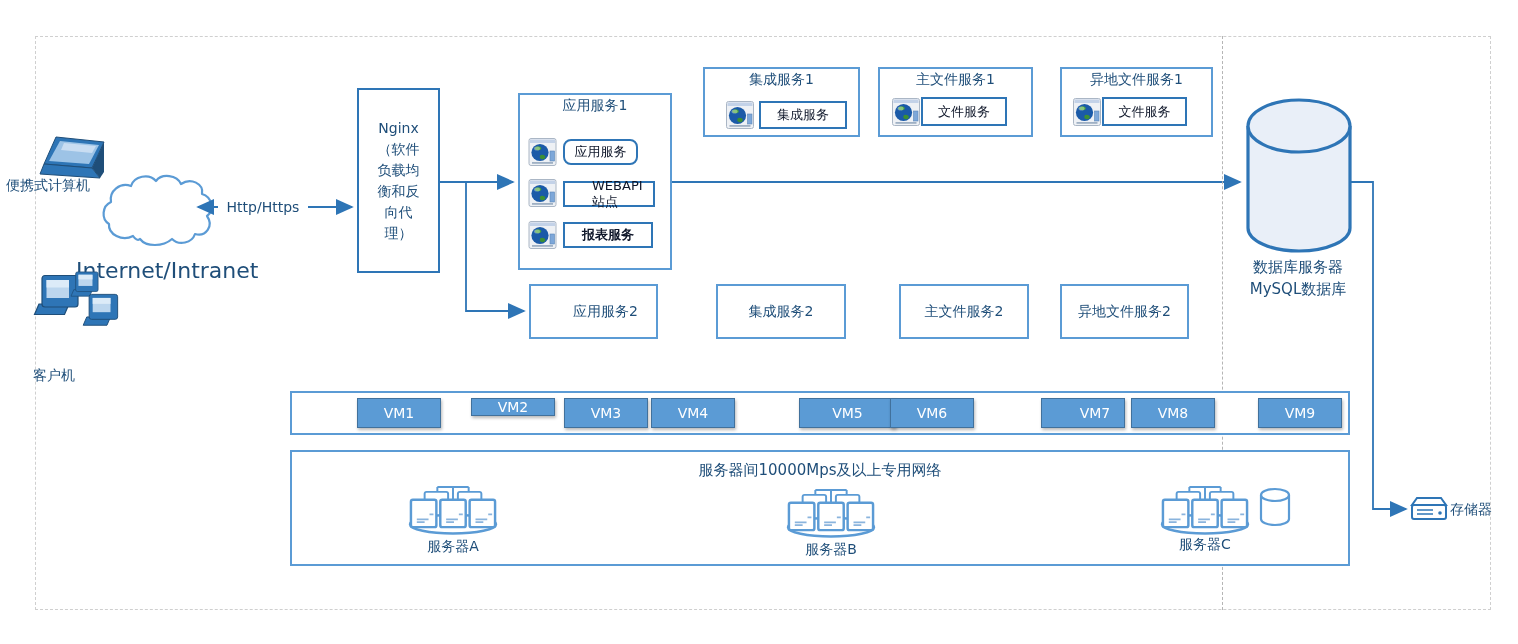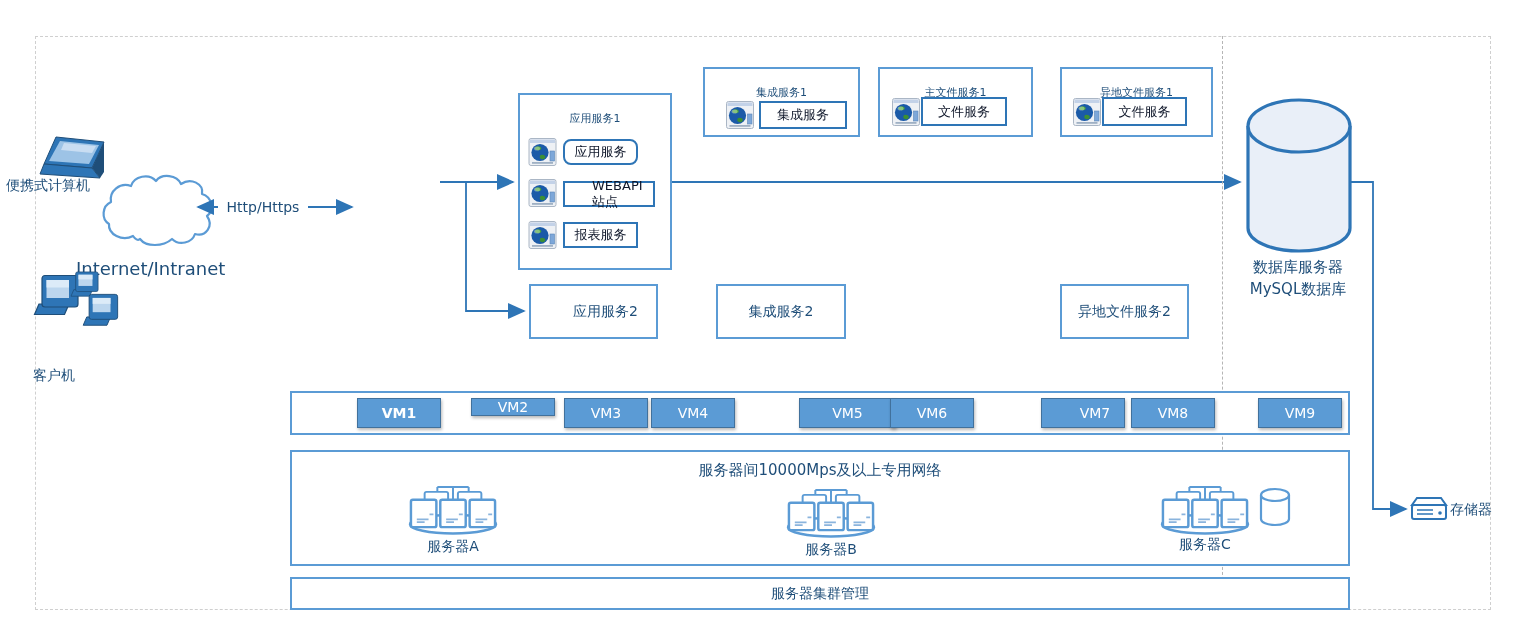--- a/index.html
+++ b/index.html
@@ -6,21 +6,21 @@
   #canvas{
     position:relative;width:1518px;height:644px;background:#ffffff;overflow:hidden;
     font-family:"DejaVu Sans","Liberation Sans",sans-serif;color:#1f4e79;
   }
   .abs{position:absolute;box-sizing:border-box;}
   
   .frame{border:1px dashed #cfcfcf;}
   .vdivider{border-left:1px dashed #b5b5b5;width:0;}
   
   .svcbox{border:2px solid #5b9bd5;background:#ffffff;}
-  .svcbox .title{display:block;text-align:center;font-size:11px;padding-top:16px;}
+  .svcbox .title{display:block;text-align:center;font-size:14px;padding-top:2px;}
   .center-label{display:flex;align-items:center;justify-content:center;text-align:center;font-size:14px;}
   
   .chip{border:2px solid #2e75b6;background:#fff;display:flex;align-items:center;justify-content:center;font-size:13px;color:#0f172a;}
   
   .nginx{border:2px solid #2e75b6;background:#fff;display:flex;align-items:center;justify-content:center;
          text-align:center;font-size:14px;line-height:21px;white-space:pre-line;}
   
   .vmrow{border:2px solid #5b9bd5;background:#fff;}
   .vm{background:#5b9bd5;border:1px solid #41719c;color:#ffffff;font-size:14px;
       display:flex;align-items:center;justify-content:center;box-shadow:1px 2px 3px rgba(0,0,0,.28);}
@@ -121,54 +121,60 @@
 
   
   <div class="abs frame" style="left:35px;top:36px;width:1456px;height:574px;"></div>
   <div class="abs vdivider" style="left:1222px;top:36px;height:574px;"></div>
 
   
   <svg class="abs" style="left:38px;top:136px;" width="76" height="48">
       <use href="#sym-laptop"></use>
     </svg>
   <div class="abs lbl" style="left:6px;top:177px;">便携式计算机</div>
-  <div class="abs lbl" style="left:76px;top:258px;font-size:18px;">Internet/Intranet</div>
+  <div class="abs lbl" style="left:76px;top:258px;font-size:22px;">Internet/Intranet</div>
   <g></g>
   <svg class="abs" style="left:33px;top:274px;" width="48" height="45">
       <use href="#sym-monitor"></use>
     </svg>
   <svg class="abs" style="left:70px;top:271px;" width="30" height="28">
       <use href="#sym-monitor"></use>
     </svg>
   <svg class="abs" style="left:82px;top:293px;" width="38" height="36">
       <use href="#sym-monitor"></use>
     </svg>
   <div class="abs lbl" style="left:33px;top:319px;margin-top:48px;">客户机</div>
 
   
   <div class="abs httplabel" style="left:218px;top:197px;width:90px;">Http/Https</div>
 
   
+  <div class="abs nginx" style="left:357px;top:88px;width:83px;height:185px;">Nginx
+（软件
+负载均
+衡和反
+向代
+理）</div>
 
   
   <div class="abs svcbox" style="left:518px;top:93px;width:154px;height:177px;border-width:2px;">
     <span class="title">应用服务1</span>
   </div>
   <svg class="abs" style="left:528px;top:138px;" width="29" height="28">
       <use href="#sym-web"></use>
     </svg>
   <div class="abs chip" style="left:563px;top:139px;width:75px;height:26px;border-radius:8px;">应用服务</div>
   <svg class="abs" style="left:528px;top:179px;" width="29" height="28">
       <use href="#sym-web"></use>
     </svg>
   <div class="abs chip" style="left:563px;top:181px;width:92px;height:26px;padding-left:27px;">WEBAPI站点</div>
   <svg class="abs" style="left:528px;top:221px;" width="29" height="28">
       <use href="#sym-web"></use>
     </svg>
-  <div class="abs chip" style="left:563px;top:222px;width:75px;height:26px;">报表服务</div>
+  <div class="abs chip" style="left:563px;top:222px;width:90px;height:26px;font-weight:bold;">报表服务</div>
 
   
   <div class="abs svcbox" style="left:703px;top:67px;width:157px;height:70px;">
     <span class="title">集成服务1</span>
   </div>
   <svg class="abs" style="left:726px;top:101px;" width="28" height="28">
       <use href="#sym-web"></use>
     </svg>
   <div class="abs chip" style="left:759px;top:101px;width:88px;height:28px;">集成服务</div>
 
@@ -186,29 +192,30 @@
     <span class="title">异地文件服务1</span>
   </div>
   <svg class="abs" style="left:1073px;top:98px;" width="28" height="28">
       <use href="#sym-web"></use>
     </svg>
   <div class="abs chip" style="left:1102px;top:97px;width:85px;height:29px;">文件服务</div>
 
   
   <div class="abs svcbox center-label" style="left:529px;top:284px;width:129px;height:55px;padding-left:24px;">应用服务2</div>
   <div class="abs svcbox center-label" style="left:716px;top:284px;width:130px;height:55px;">集成服务2</div>
+  <div class="abs svcbox center-label" style="left:899px;top:284px;width:130px;height:55px;">主文件服务2</div>
   <div class="abs svcbox center-label" style="left:1060px;top:284px;width:129px;height:55px;">异地文件服务2</div>
 
   
   <div class="abs lbl lbl-center" style="left:1228px;top:258px;width:140px;font-size:15px;">数据库服务器</div>
   <div class="abs lbl lbl-center" style="left:1228px;top:280px;width:140px;font-size:15px;">MySQL数据库</div>
 
   
   <div class="abs vmrow" style="left:290px;top:391px;width:1060px;height:44px;"></div>
-  <div class="abs vm" style="left:357px;top:398px;width:84px;height:30px;font-weight:bold;">VM1</div>
+  <div class="abs vm" style="left:357px;top:398px;width:84px;height:30px;">VM1</div>
   <div class="abs vm" style="left:471px;top:398px;width:84px;height:18px;">VM2</div>
   <div class="abs vm" style="left:564px;top:398px;width:84px;height:30px;">VM3</div>
   <div class="abs vm" style="left:651px;top:398px;width:84px;height:30px;">VM4</div>
   <div class="abs vm" style="left:799px;top:398px;width:97px;height:30px;">VM5</div>
   <div class="abs vm" style="left:890px;top:398px;width:84px;height:30px;">VM6</div>
   <div class="abs vm" style="left:1041px;top:398px;width:84px;height:30px;padding-left:24px;">VM7</div>
   <div class="abs vm" style="left:1131px;top:398px;width:84px;height:30px;">VM8</div>
   <div class="abs vm" style="left:1258px;top:398px;width:84px;height:30px;">VM9</div>
 
   
@@ -224,21 +231,20 @@
   <div class="abs lbl lbl-center" style="left:781px;top:541px;width:100px;">服务器B</div>
   <svg class="abs" style="left:1160px;top:483px;" width="90" height="53">
       <use href="#sym-servers"></use>
     </svg>
   <svg class="abs" style="left:1258px;top:487px;" width="34" height="40">
       <use href="#sym-cyl-small"></use>
     </svg>
   <div class="abs lbl lbl-center" style="left:1155px;top:536px;width:100px;">服务器C</div>
 
   
-  <div class="abs svcbox center-label" style="left:290px;top:577px;width:1060px;height:33px;">服务器集群管理</div>
 
   
   <svg class="abs" style="left:1410px;top:496px;" width="38" height="28">
       <use href="#sym-storage"></use>
     </svg>
   <div class="abs lbl" style="left:1450px;top:501px;">存储器</div>
 
 </div>
 
 </body></html>

